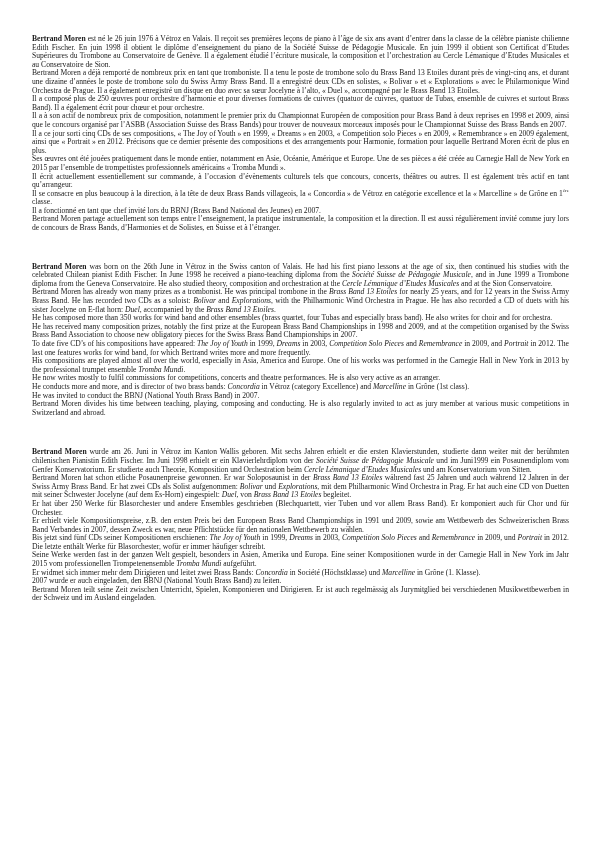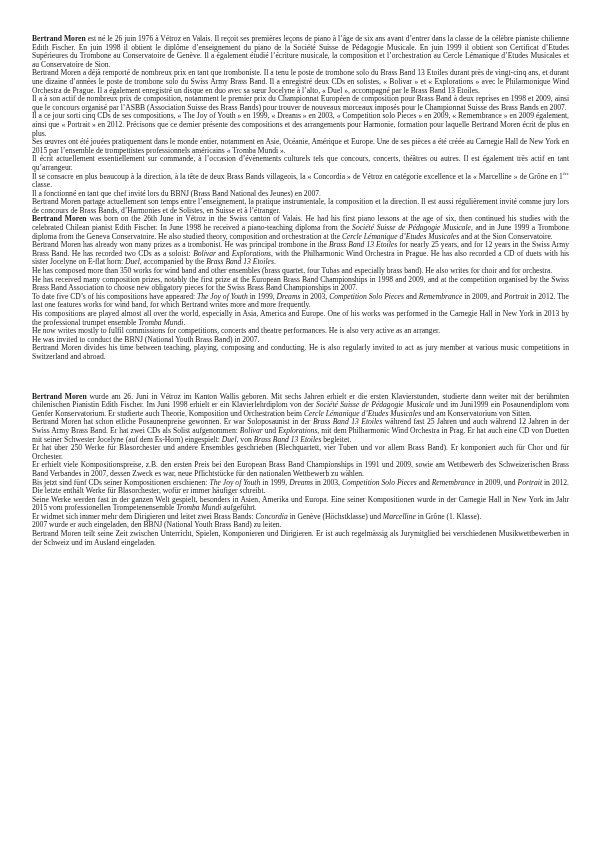--- a/index.html
+++ b/index.html
@@ -22,53 +22,55 @@
     padding: 0;
     text-align: justify;
   }
   .lang-section b { font-weight: bold; }
   .lang-section i { font-style: italic; }
   .lang-section sup {
     font-size: 5px;
     line-height: 0;
     vertical-align: super;
   }
-  .section-gap-en { }
+  .section-gap-en { margin-top: 30px; }
   .section-gap-de { margin-top: 31px; }
 </style>
 </head>
 <body>
 
 <div class="page" style="background: rgb(255, 255, 255); color: rgb(26, 26, 26);">
   <section class="lang-section">
       <p><b>Bertrand Moren</b><span> est né le 26 juin 1976 à Vétroz en Valais. Il reçoit ses premières leçons de piano à l’âge de six ans avant d’entrer dans la classe de la célèbre pianiste chilienne Edith Fischer. En juin 1998 il obtient le diplôme d’enseignement du piano de la Société Suisse de Pédagogie Musicale. En juin 1999 il obtient son Certificat d’Etudes Supérieures du Trombone au Conservatoire de Genève. Il a également étudié l’écriture musicale, la composition et l’orchestration au Cercle Lémanique d’Etudes Musicales et au Conservatoire de Sion.</span></p>
       <p><span>Bertrand Moren a déjà remporté de nombreux prix en tant que tromboniste. Il a tenu le poste de trombone solo du Brass Band 13 Etoiles durant près de vingt-cinq ans, et durant une dizaine d’années le poste de trombone solo du Swiss Army Brass Band. Il a enregistré deux CDs en solistes, « Bolivar » et « Explorations » avec le Philarmonique Wind Orchestra de Prague. Il a également enregistré un disque en duo avec sa sœur Jocelyne à l’alto, « Duel », accompagné par le Brass Band 13 Etoiles.</span></p>
+      <p><span>Il a composé plus de 250 œuvres pour orchestre d’harmonie et pour diverses formations de cuivres (quatuor de cuivres, quatuor de Tubas, ensemble de cuivres et surtout Brass Band). Il a également écrit pour chœur et pour orchestre.</span></p>
       <p><span>Il a à son actif de nombreux prix de composition, notamment le premier prix du Championnat Européen de composition pour Brass Band à deux reprises en 1998 et 2009, ainsi que le concours organisé par l’ASBB (Association Suisse des Brass Bands) pour trouver de nouveaux morceaux imposés pour le Championnat Suisse des Brass Bands en 2007.</span></p>
       <p><span>Il a ce jour sorti cinq CDs de ses compositions, « The Joy of Youth » en 1999, « Dreams » en 2003, « Competition solo Pieces » en 2009, « Remembrance » en 2009 également, ainsi que « Portrait » en 2012. Précisons que ce dernier présente des compositions et des arrangements pour Harmonie, formation pour laquelle Bertrand Moren écrit de plus en plus.</span></p>
       <p><span>Ses œuvres ont été jouées pratiquement dans le monde entier, notamment en Asie, Océanie, Amérique et Europe. Une de ses pièces a été créée au Carnegie Hall de New York en 2015 par l’ensemble de trompettistes professionnels américains « Tromba Mundi ».</span></p>
       <p><span>Il écrit actuellement essentiellement sur commande, à l’occasion d’évènements culturels tels que concours, concerts, théâtres ou autres. Il est également très actif en tant qu’arrangeur.</span></p>
       <p><span>Il se consacre en plus beaucoup à la direction, à la tête de deux Brass Bands villageois, la « Concordia » de Vétroz en catégorie excellence et la « Marcelline » de Grône en 1</span><sup>ère</sup><span> classe.</span></p>
       <p><span>Il a fonctionné en tant que chef invité lors du BBNJ (Brass Band National des Jeunes) en 2007.</span></p>
       <p><span>Bertrand Moren partage actuellement son temps entre l’enseignement, la pratique instrumentale, la composition et la direction. Il est aussi régulièrement invité comme jury lors de concours de Brass Bands, d’Harmonies et de Solistes, en Suisse et à l’étranger.</span></p>
     </section>
   <section class="lang-section section-gap-en">
       <p><b>Bertrand Moren</b><span> was born on the 26th June in Vétroz in the Swiss canton of Valais. He had his first piano lessons at the age of six, then continued his studies with the celebrated Chilean pianist Edith Fischer. In June 1998 he received a piano-teaching diploma from the </span><i>Société Suisse de Pédagogie Musicale</i><span>, and in June 1999 a Trombone diploma from the Geneva Conservatoire. He also studied theory, composition and orchestration at the </span><i>Cercle Lémanique d’Etudes Musicales</i><span> and at the Sion Conservatoire.</span></p>
       <p><span>Bertrand Moren has already won many prizes as a trombonist. He was principal trombone in the </span><i>Brass Band 13 Etoiles</i><span> for nearly 25 years, and for 12 years in the Swiss Army Brass Band. He has recorded two CDs as a soloist: </span><i>Bolivar</i><span> and </span><i>Explorations</i><span>, with the Philharmonic Wind Orchestra in Prague. He has also recorded a CD of duets with his sister Jocelyne on E-flat horn: </span><i>Duel</i><span>, accompanied by the </span><i>Brass Band 13 Etoiles</i><span>.</span></p>
       <p><span>He has composed more than 350 works for wind band and other ensembles (brass quartet, four Tubas and especially brass band). He also writes for choir and for orchestra.</span></p>
       <p><span>He has received many composition prizes, notably the first prize at the European Brass Band Championships in 1998 and 2009, and at the competition organised by the Swiss Brass Band Association to choose new obligatory pieces for the Swiss Brass Band Championships in 2007.</span></p>
       <p><span>To date five CD’s of his compositions have appeared: </span><i>The Joy of Youth</i><span> in 1999, </span><i>Dreams</i><span> in 2003, </span><i>Competition Solo Pieces</i><span> and </span><i>Remembrance</i><span> in 2009, and </span><i>Portrait</i><span> in 2012. The last one features works for wind band, for which Bertrand writes more and more frequently.</span></p>
       <p><span>His compositions are played almost all over the world, especially in Asia, America and Europe. One of his works was performed in the Carnegie Hall in New York in 2013 by the professional trumpet ensemble </span><i>Tromba Mundi</i><span>.</span></p>
       <p><span>He now writes mostly to fulfil commissions for competitions, concerts and theatre performances. He is also very active as an arranger.</span></p>
+      <p><span>He conducts more and more, and is director of two brass bands: </span><i>Concordia</i><span> in Vétroz (category Excellence) and </span><i>Marcelline</i><span> in Grône (1st class).</span></p>
       <p><span>He was invited to conduct the BBNJ (National Youth Brass Band) in 2007.</span></p>
       <p><span>Bertrand Moren divides his time between teaching, playing, composing and conducting. He is also regularly invited to act as jury member at various music competitions in Switzerland and abroad.</span></p>
     </section>
   <section class="lang-section section-gap-de">
       <p><b>Bertrand Moren</b><span> wurde am 26. Juni in Vétroz im Kanton Wallis geboren. Mit sechs Jahren erhielt er die ersten Klavierstunden, studierte dann weiter mit der berühmten chilenischen Pianistin Edith Fischer. Im Juni 1998 erhielt er ein Klavierlehrdiplom von der </span><i>Société Suisse de Pédagogie Musicale</i><span> und im Juni1999 ein Posaunendiplom vom Genfer Konservatorium. Er studierte auch Theorie, Komposition und Orchestration beim </span><i>Cercle Lémanique d’Etudes Musicales</i><span> und am Konservatorium von Sitten.</span></p>
       <p><span>Bertrand Moren hat schon etliche Posaunenpreise gewonnen. Er war Soloposaunist in der </span><i>Brass Band 13 Etoiles</i><span> während fast 25 Jahren und auch während 12 Jahren in der Swiss Army Brass Band. Er hat zwei CDs als Solist aufgenommen: </span><i>Bolivar</i><span> und </span><i>Explorations</i><span>, mit dem Philharmonic Wind Orchestra in Prag. Er hat auch eine CD von Duetten mit seiner Schwester Jocelyne (auf dem Es-Horn) eingespielt: </span><i>Duel</i><span>, von </span><i>Brass Band 13 Etoiles</i><span> begleitet.</span></p>
       <p><span>Er hat über 250 Werke für Blasorchester und andere Ensembles geschrieben (Blechquartett, vier Tuben und vor allem Brass Band). Er komponiert auch für Chor und für Orchester.</span></p>
       <p><span>Er erhielt viele Kompositionspreise, z.B. den ersten Preis bei den European Brass Band Championships in 1991 und 2009, sowie am Wettbewerb des Schweizerischen Brass Band Verbandes in 2007, dessen Zweck es war, neue Pflichtstücke für den nationalen Wettbewerb zu wählen.</span></p>
       <p><span>Bis jetzt sind fünf CDs seiner Kompositionen erschienen: </span><i>The Joy of Youth</i><span> in 1999, </span><i>Dreams</i><span> in 2003, </span><i>Competition Solo Pieces</i><span> and </span><i>Remembrance</i><span> in 2009, und </span><i>Portrait</i><span> in 2012. Die letzte enthält Werke für Blasorchester, wofür er immer häufiger schreibt.</span></p>
       <p><span>Seine Werke werden fast in der ganzen Welt gespielt, besonders in Asien, Amerika und Europa. Eine seiner Kompositionen wurde in der Carnegie Hall in New York im Jahr 2015 vom professionellen Trompetenensemble </span><i>Tromba Mundi</i><span> aufgeführt.</span></p>
-      <p><span>Er widmet sich immer mehr dem Dirigieren und leitet zwei Brass Bands: </span><i>Concordia</i><span> in Genève (Höchstklasse) und </span><i>Marcelline</i><span> in Grône (1. Klasse).</span></p>
+      <p><span>Er widmet sich immer mehr dem Dirigieren und leitet zwei Brass Bands: </span><i>Concordia</i><span> in Société (Höchstklasse) und </span><i>Marcelline</i><span> in Grône (1. Klasse).</span></p>
       <p><span>2007 wurde er auch eingeladen, den BBNJ (National Youth Brass Band) zu leiten.</span></p>
       <p><span>Bertrand Moren teilt seine Zeit zwischen Unterricht, Spielen, Komponieren und Dirigieren. Er ist auch regelmässig als Jurymitglied bei verschiedenen Musikwettbewerben in der Schweiz und im Ausland eingeladen.</span></p>
     </section>
 </div>
 
 </body></html>

